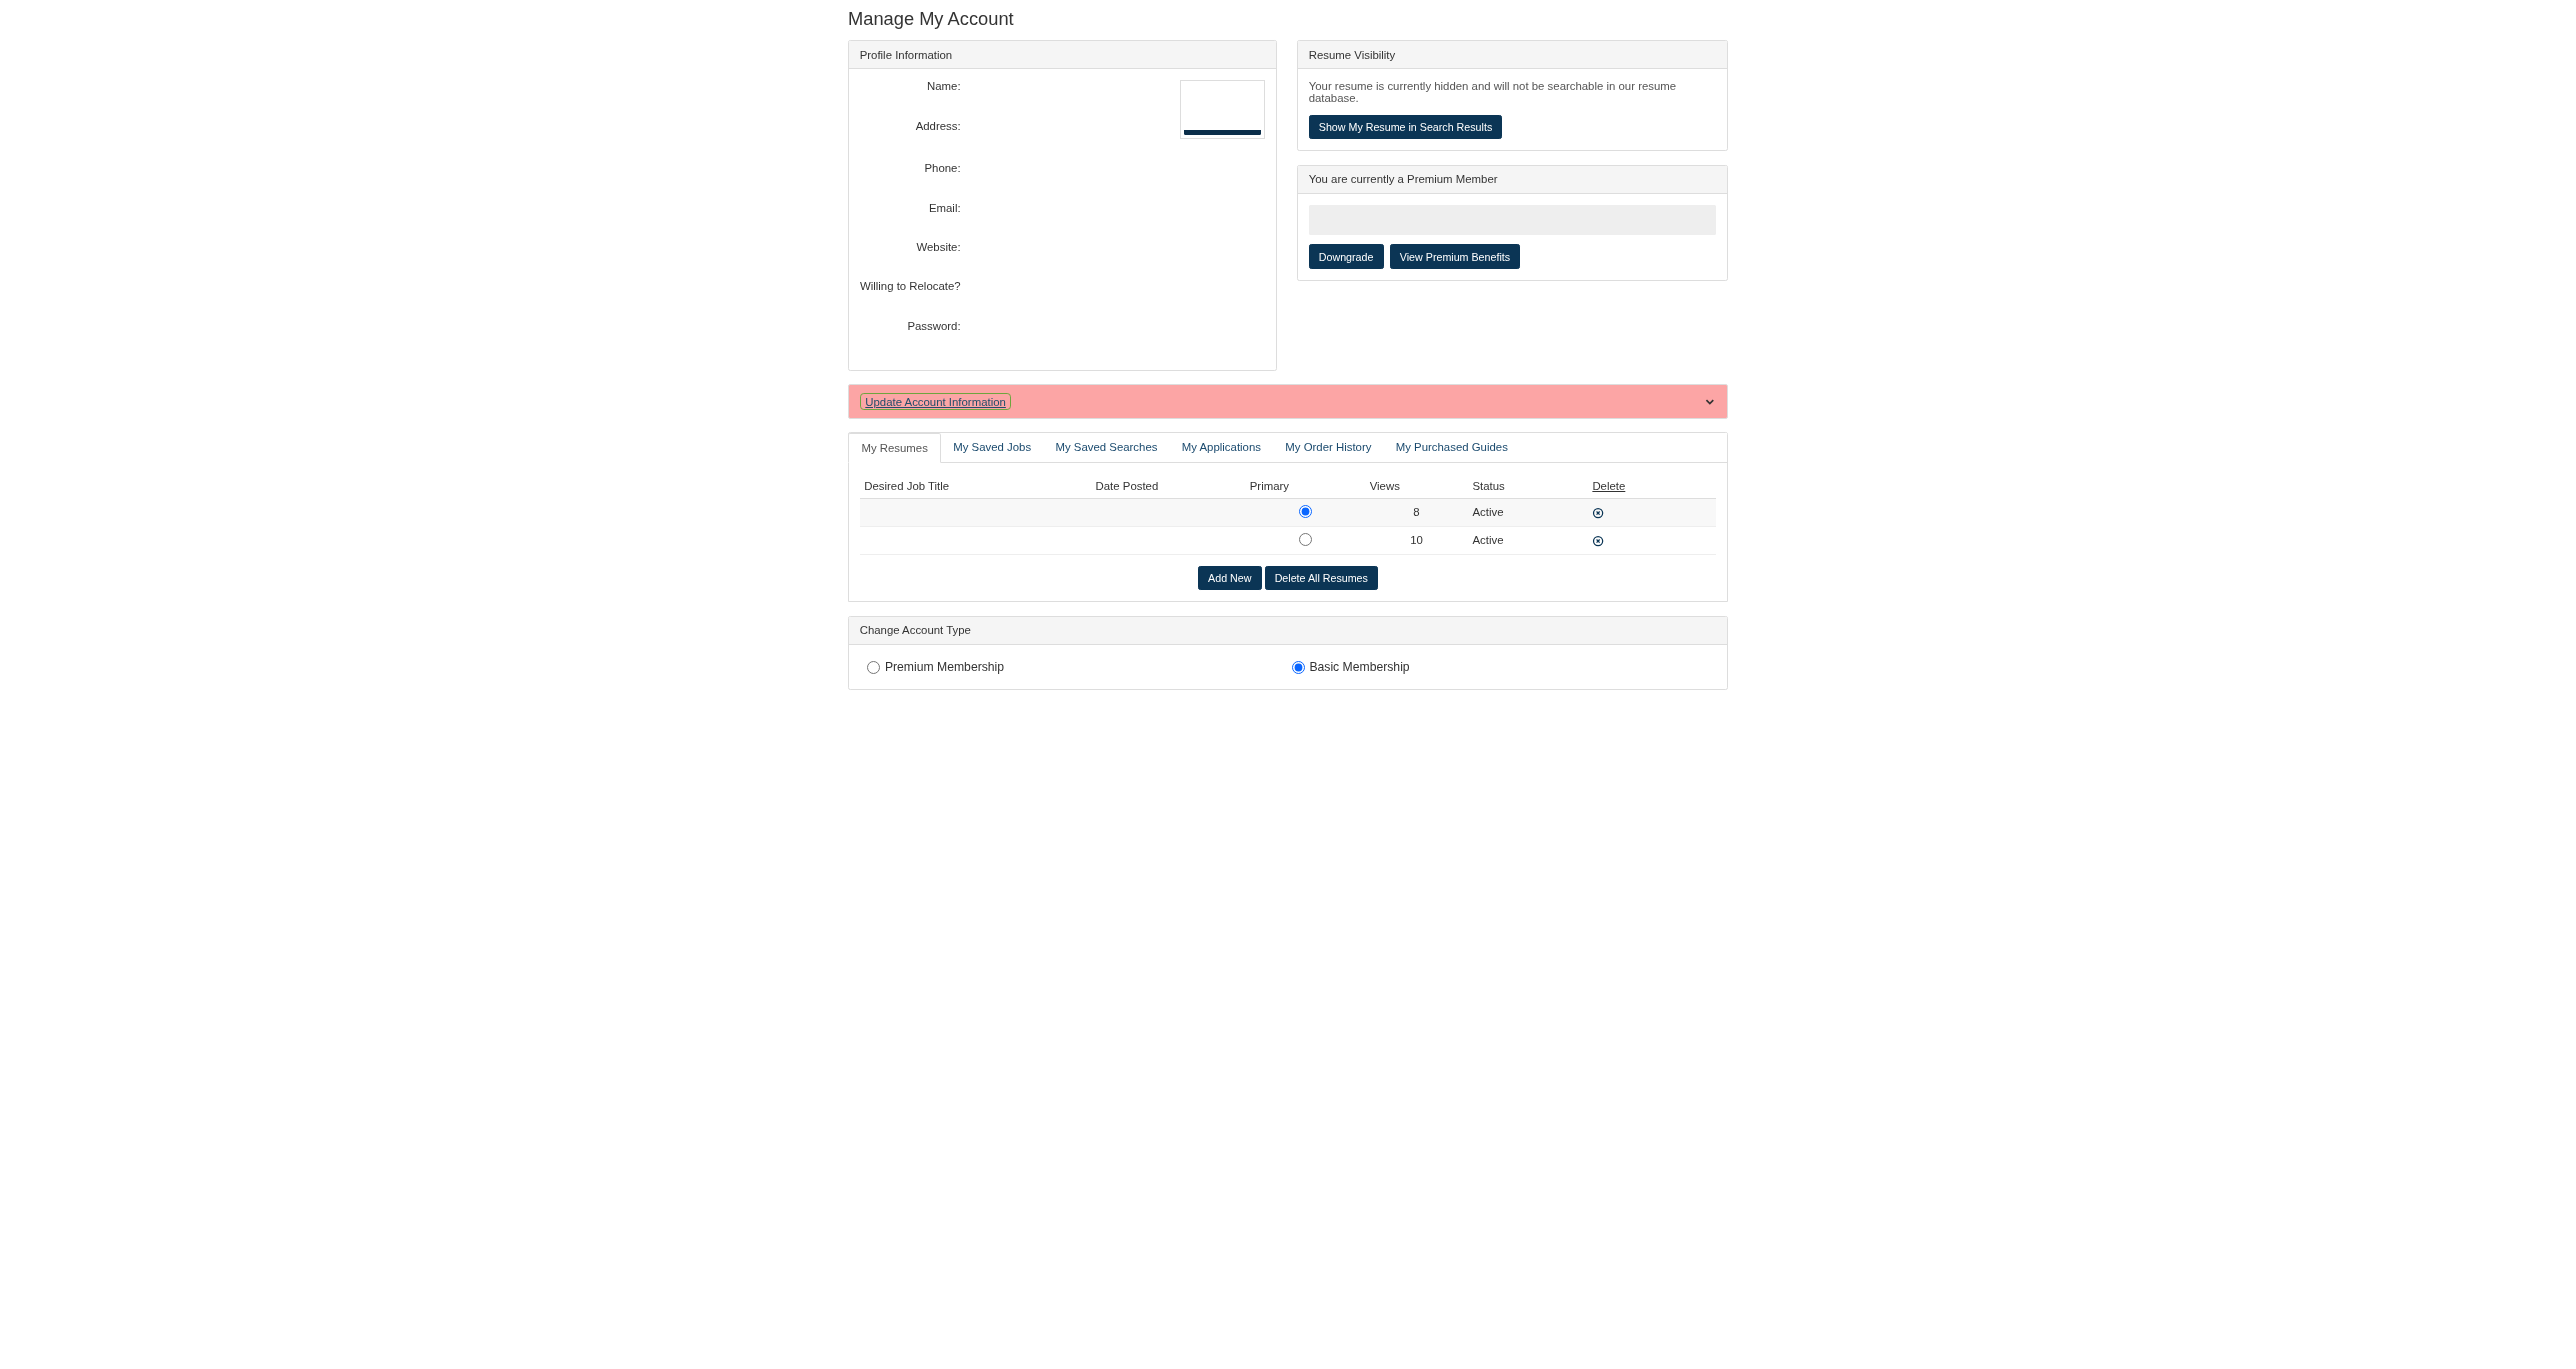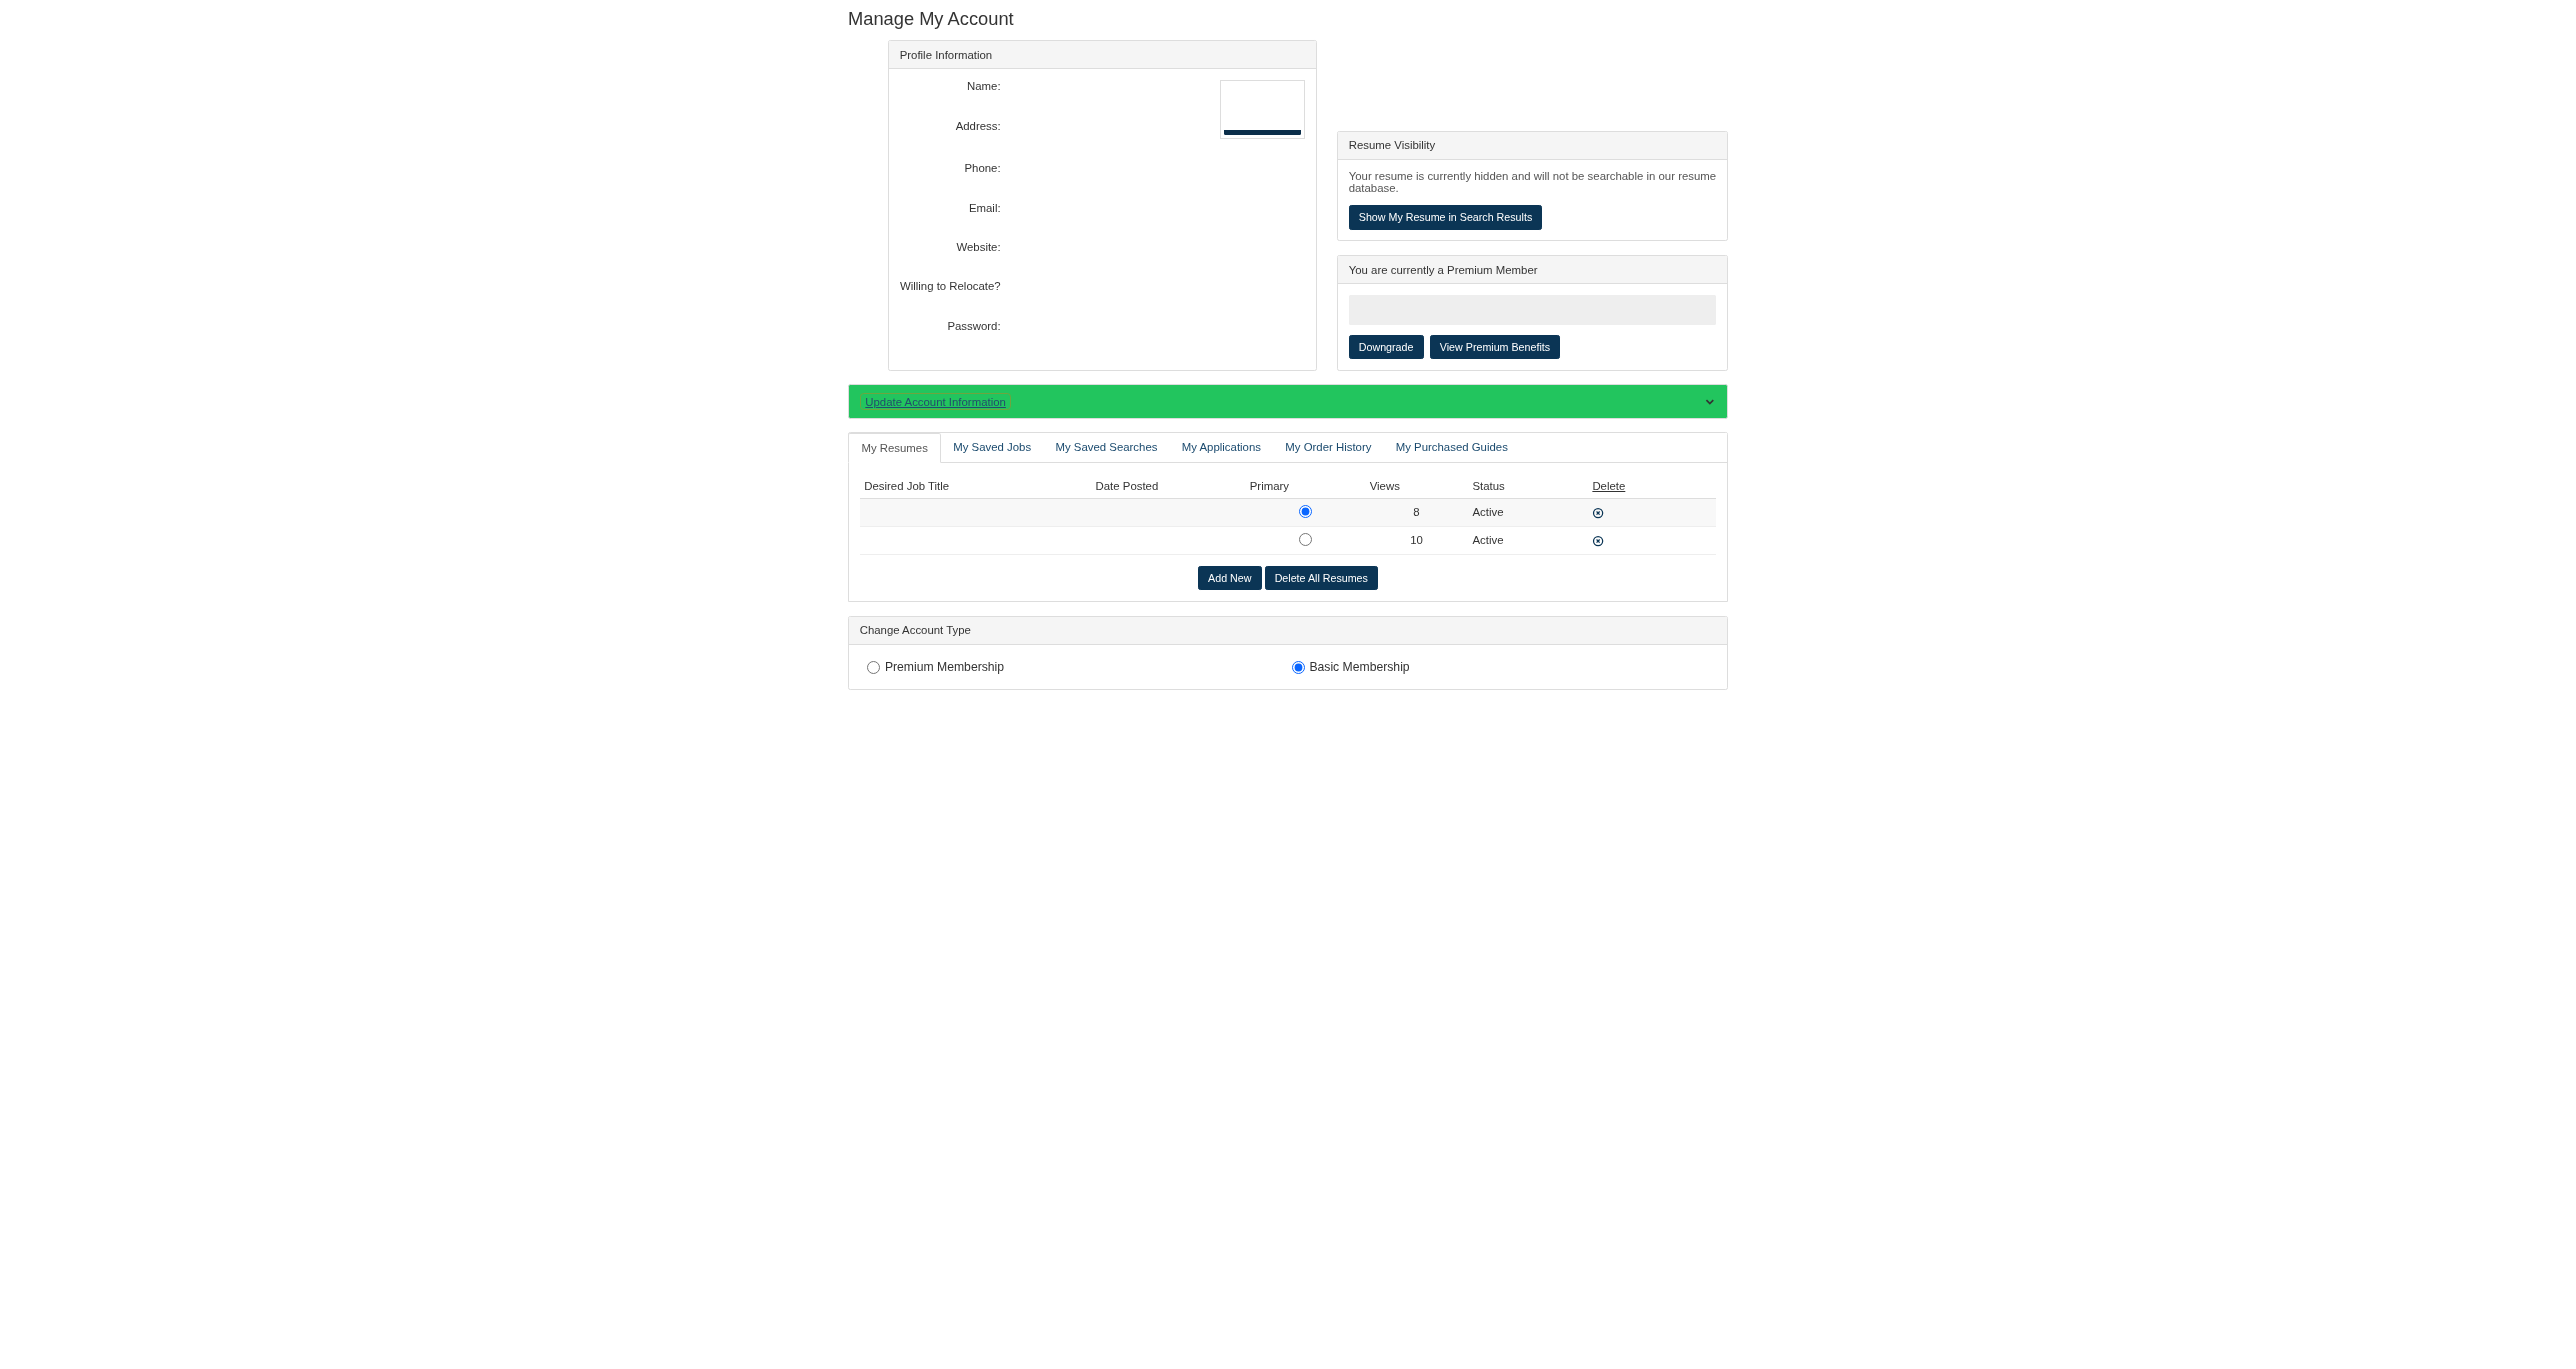--- a/index.html
+++ b/index.html
@@ -1,36 +1,36 @@
 <!DOCTYPE html>
 <html style="font-size:12.2px"><head>
 <meta charset="utf-8">
 <style>
 * { box-sizing: border-box; margin: 0; padding: 0; }
 body { font-family: -apple-system, BlinkMacSystemFont, "Segoe UI", Helvetica, Arial, sans-serif; color: #333; background: #fff; font-size: 11.4px; }
 .container { max-width: 880px; margin: 0 auto; padding: 7.6px 0 0 0; }
 h1.page-title { font-size: 18.3px; font-weight: 400; color: #333; margin-bottom: 10.7px; }
-.row { display: flex; gap: 20px; align-items: flex-end; margin-left: 40px; }
+.row { display: flex; gap: 20px; align-items: flex-start; }
 .col-left { flex: 0 0 429px; }
 .col-right { flex: 1; }
 .panel { border: 0.8px solid #ddd; border-radius: 2.3px; margin-bottom: 13.7px; background: #fff; }
 .panel-header { background: #f5f5f5; border-bottom: 0.8px solid #ddd; padding: 7.6px 10.7px; font-size: 11.4px; color: #333; }
 .panel-body { padding: 10.7px; }
 .profile-grid { display: flex; gap: 10.7px; }
 .profile-fields { flex: 1; }
 .profile-row { display: flex; align-items: flex-start; margin-bottom: 12.2px; flex-direction: column; }
 .profile-label { width: 107px; text-align: right; padding-right: 6.1px; color: #333; font-size: 11.4px; }
 .profile-val { flex: 1; min-height: 15.2px; }
 .profile-img { width: 85px; height: 59px; border: 0.8px solid #ddd; padding: 3px; background: #fff; display:flex; align-items:flex-end; justify-content:center; }
 .profile-img-inner { width: 100%; height: 9.1px; background: linear-gradient(to bottom, #fff 40%, #0b2e4a 40%); border-radius: 1.5px; }
 .btn { display: inline-block; background: #0b3555; color: #fff; border: 0.8px solid #0b3555; border-radius: 2.3px; padding: 5.3px 9.1px; font-size: 10.7px; cursor: pointer; font-family: inherit; }
 .btn + .btn { margin-left: 3px; }
 .premium-bar { background: #eee; height: 30.5px; border-radius: 1.5px; margin-bottom: 9.1px; }
 .resume-vis-text { color: #555; font-size: 11.4px; margin-bottom: 10.7px; }
-.accordion { border: 0.8px solid #ddd; border-radius: 2.3px; background: #22c55e; margin-bottom: 13.7px; }
+.accordion { border: 0.8px solid #ddd; border-radius: 2.3px; background: #fca5a5; margin-bottom: 13.7px; }
 .accordion-hdr { display: flex; justify-content: space-between; align-items: center; padding: 7.6px 10.7px; cursor: pointer; }
 .accordion-link { color: #234d6b; text-decoration: underline; font-size: 11.4px; border: 1.5px solid #6ea53e; border-radius: 3.8px; padding: 1.5px 4.6px; display: inline-block; }
 .chevron { width: 13.7px; height: 13.7px; }
 .tabs-wrap { border: 0.8px solid #ddd; border-radius: 2.3px 2.3px 0 0; }
 .tab-nav { display: flex; border-bottom: 0.8px solid #ddd; background: #fff; }
 .tab { padding: 7.6px 12.2px; font-size: 11.4px; color: #1a4a6e; cursor: pointer; border-right: 0; }
 .tab.active { background: #fff; border: 0.8px solid #ddd; border-bottom: 0.8px solid #fff; border-top-left-radius: 2.3px; border-top-right-radius: 2.3px; margin-bottom: -0.8px; margin-left: -0.8px; color: #555; }
 .tab-body { padding: 10.7px; background: #fff; }
 table.res-table { width: 100%; border-collapse: collapse; margin-bottom: 10.7px; }
 table.res-table th { text-align: left; font-weight: 400; color: #333; font-size: 11.4px; padding: 6.1px 4.6px; border-bottom: 0.8px solid #ddd; }

